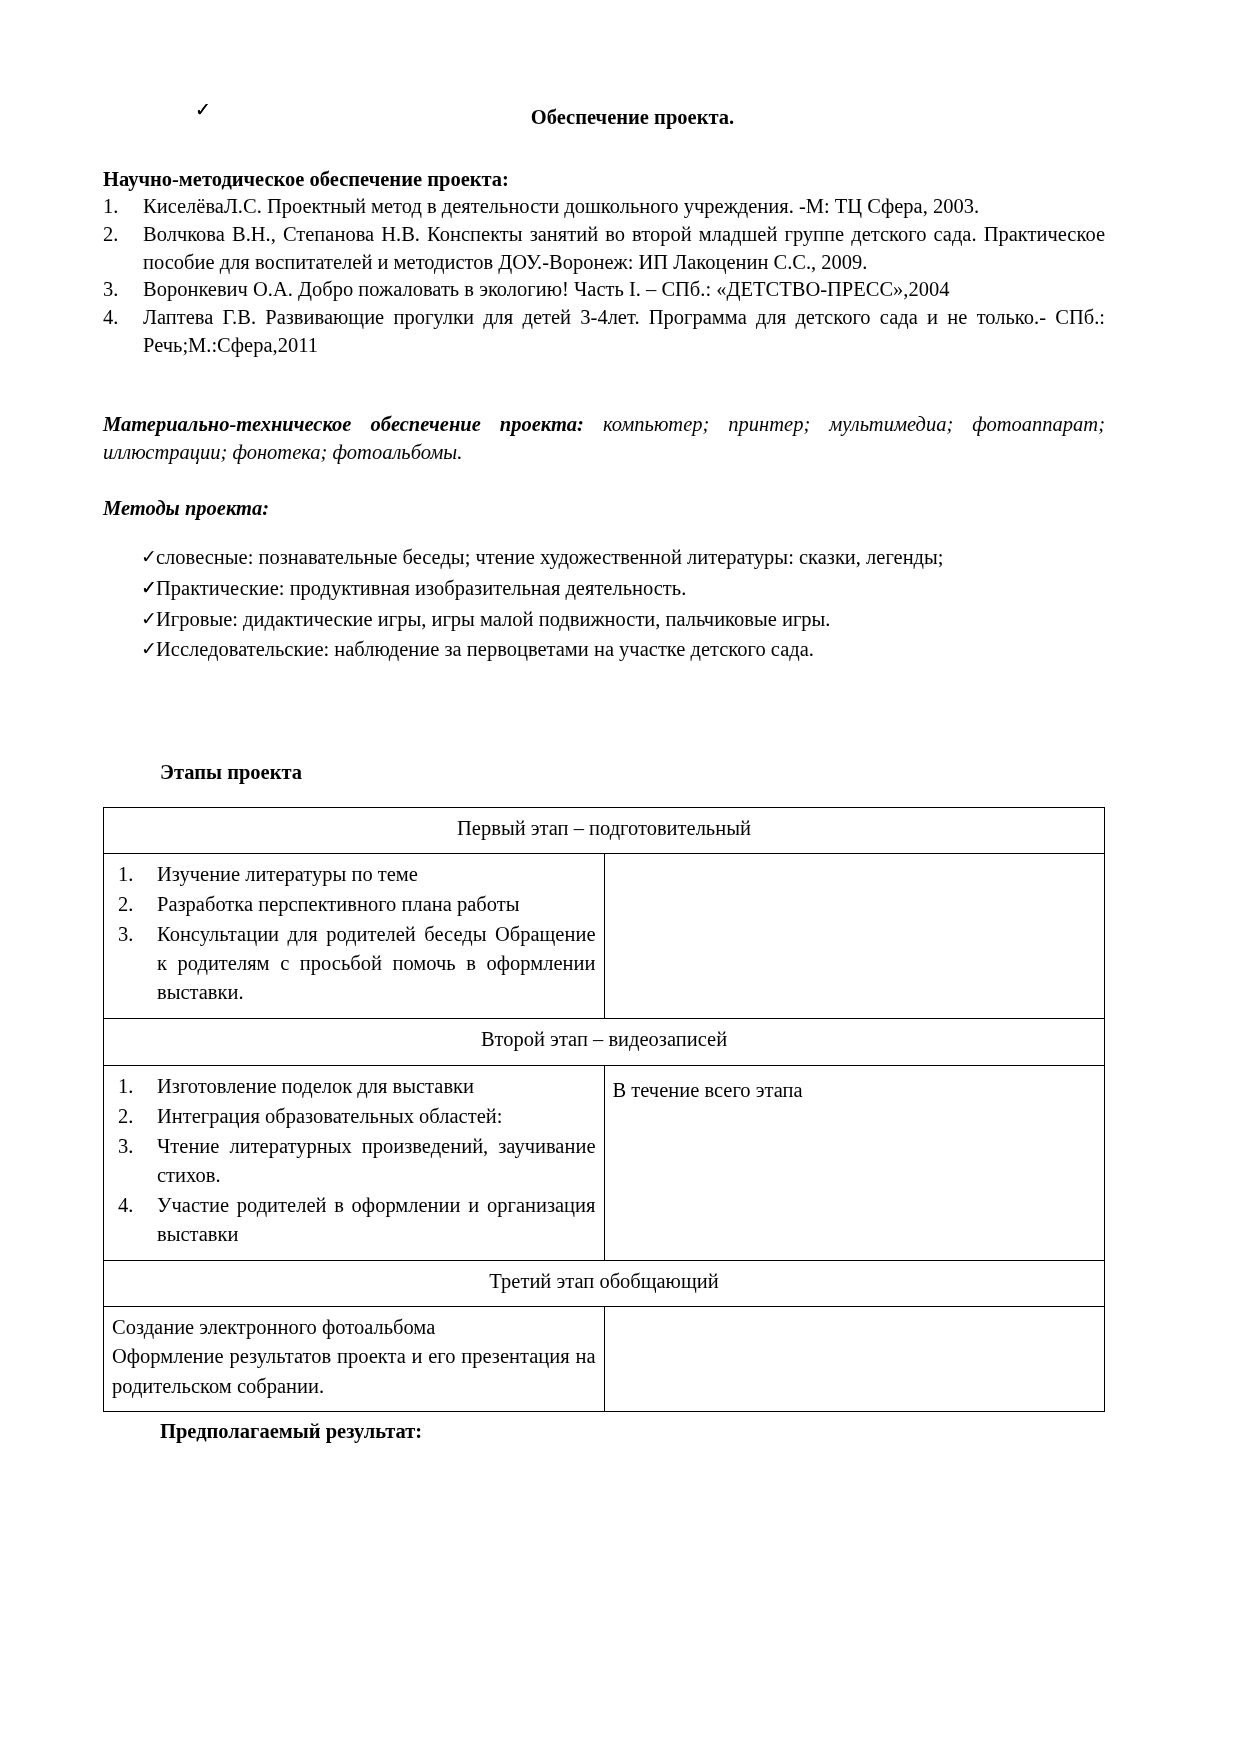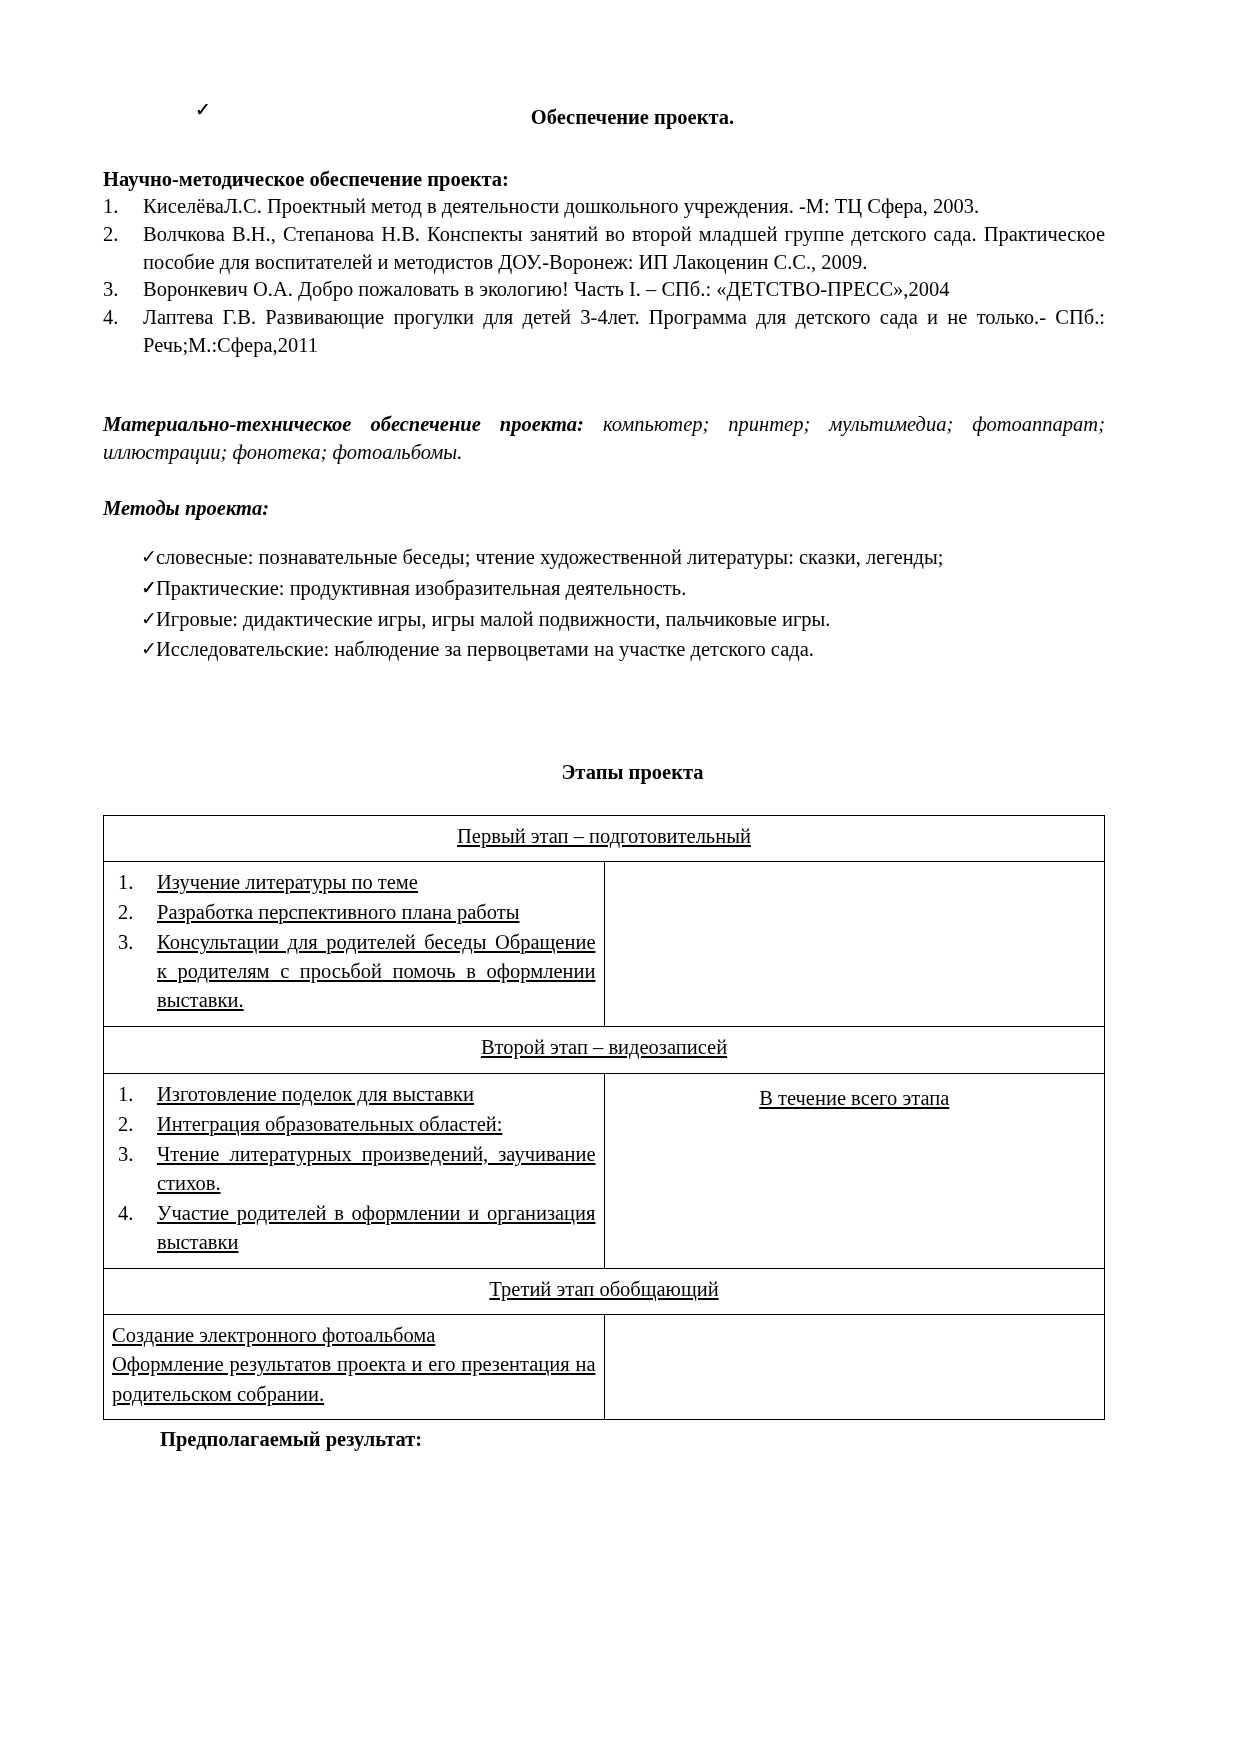--- a/index.html
+++ b/index.html
@@ -105,44 +105,42 @@
     left: 38px;
     top: 0;
     font-size: 19px;
   }
 
   
   .stages-title {
     margin: 95px 0 8px 0;
     padding-left: 57px;
     font-weight: bold;
-    text-align: center;
   }
 
   table.stages {
-    margin-top: 28px;
+    margin-top: 20px;
     width: 100%;
     border-collapse: collapse;
     table-layout: fixed;
-    text-decoration: underline;
   }
   table.stages td {
     border: 1.5px solid #000000;
     padding: 6px 8px 10px 8px;
     vertical-align: top;
     font-size: 20.5px;
     line-height: 1.42;
   }
   td.stage-header {
     text-align: center;
     padding-top: 8px;
     padding-bottom: 18px;
   }
   td.col-left  { width: 62.5%; }
-  td.col-right { width: 37.5%; text-align: center; }
+  td.col-right { width: 37.5%; }
 
   td.col-right .right-text { display: block; padding-top: 4px; }
 
   ol.cell-list {
     list-style: none;
     margin: 0;
     padding: 0;
   }
   ol.cell-list > li {
     position: relative;

